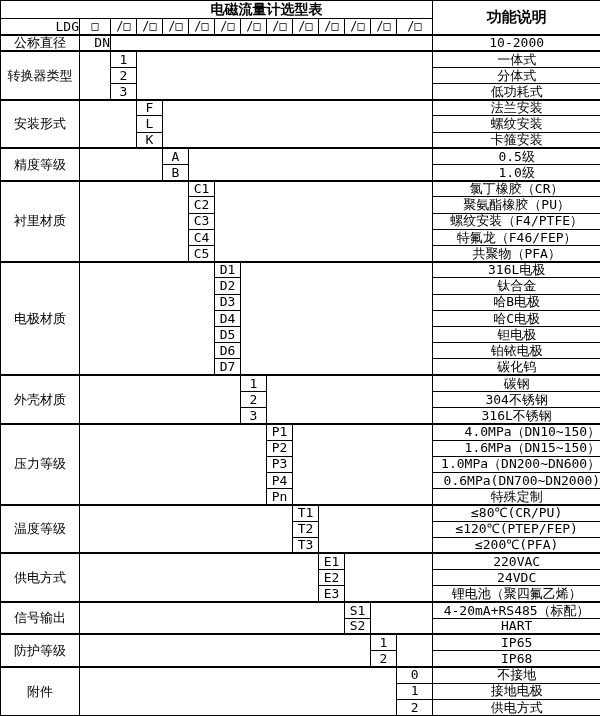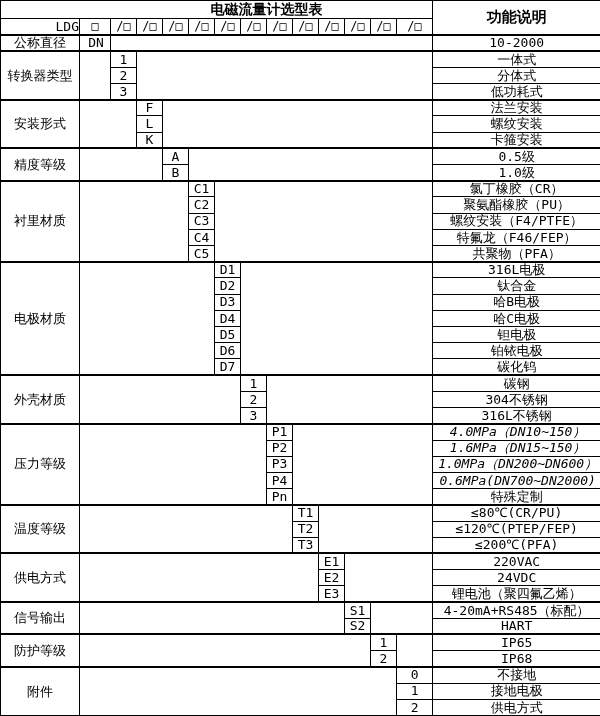--- a/index.html
+++ b/index.html
@@ -20,22 +20,22 @@
     line-height:1.05;
     white-space:nowrap;
     overflow:hidden;
   }
   tr{height:16px;}
   tr.title-row{height:18px;}
   tr.group-start td{border-top:2px solid #000;}
   td.title-cell{font-weight:bold;font-size:14px;padding-left:100px;margin-left:20px;}
   td.desc-header{font-weight:bold;font-size:15px;}
   td.model-cell{text-align:right;padding-left:5px;}
-  td.code.left{text-align:center;padding-left:2px;}
-  td.desc.left{text-align:center;padding-left:2px;font-style:italic;}
+  td.code.left{text-align:right;padding-left:2px;}
+  td.desc.left{text-align:right;padding-left:2px;}
   td.box-cell{font-size:12px;}
 </style>
 </head>
 <body>
 
 <table id="selection-table">
   <colgroup>
     <col style="width:79px">
     <col style="width:31px">
     <col style="width:26px">

